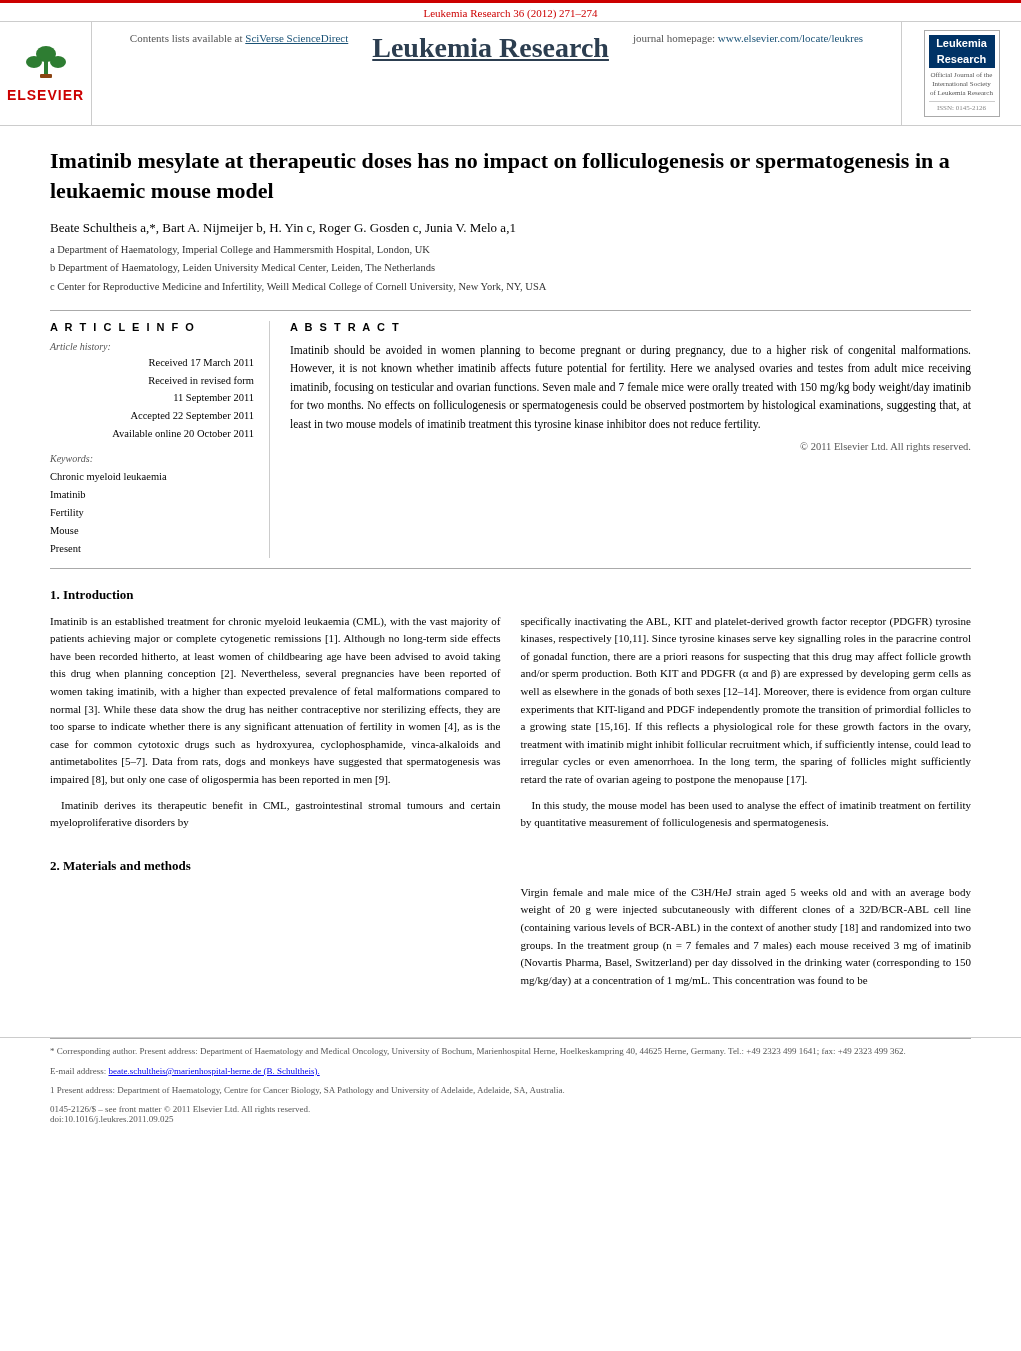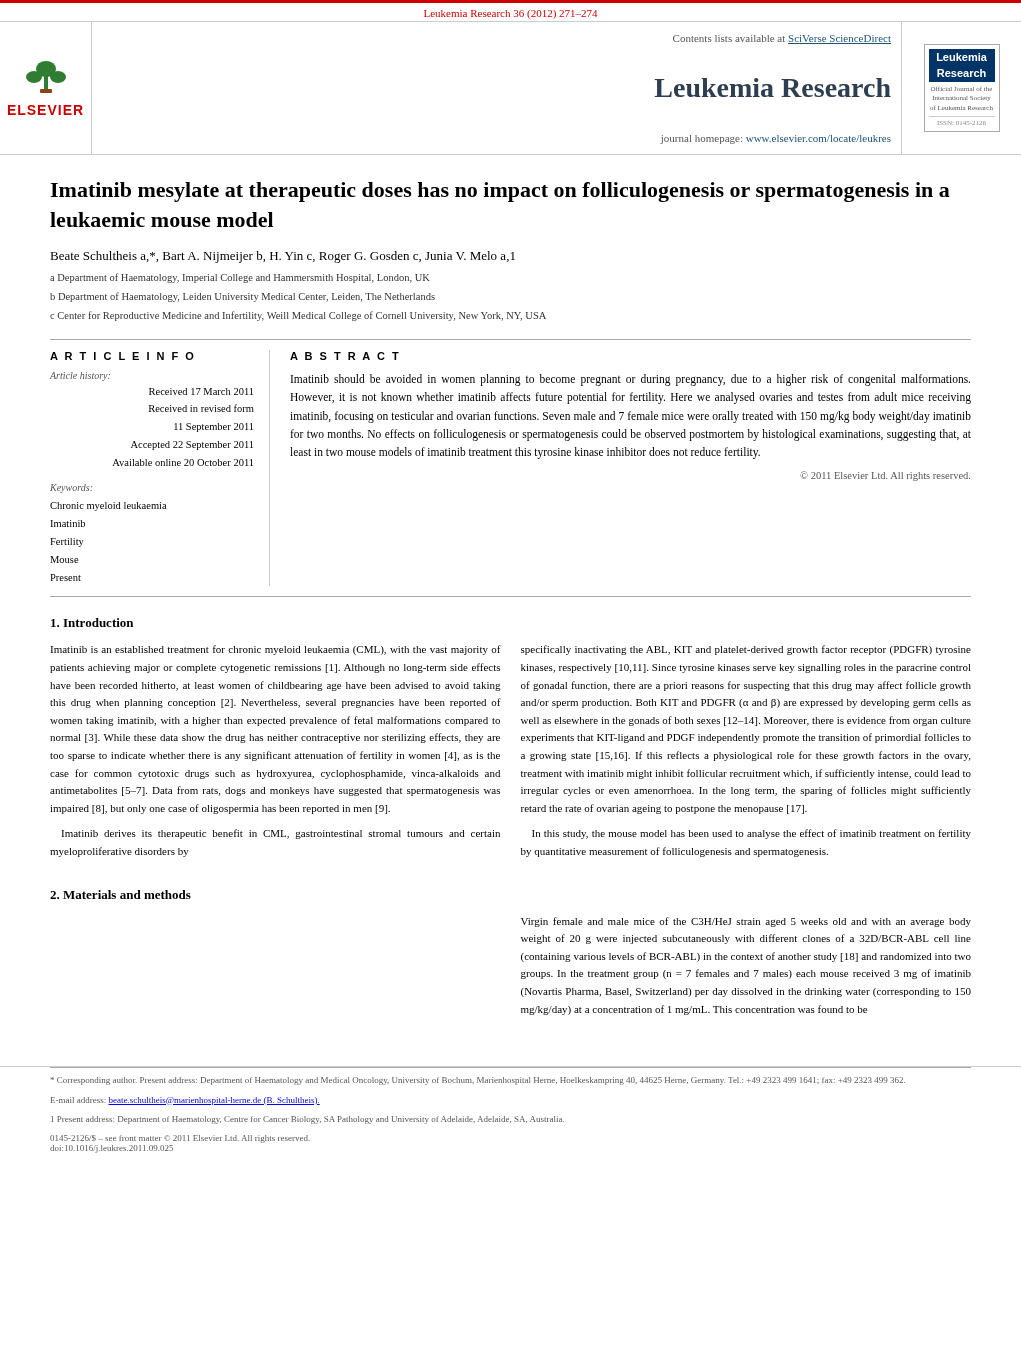--- a/index.html
+++ b/index.html
@@ -56,37 +56,38 @@
       font-size: 14px;
       font-weight: bold;
       color: #c00;
       letter-spacing: 1px;
       margin-top: 3px;
       font-family: Arial, sans-serif;
     }
     .header-center {
       flex: 1;
       display: flex;
-      flex-direction: column;
-      align-items: flex-end;
+      flex-direction: row;
+      align-items: flex-start;
       justify-content: center;
       padding: 10px;
       gap: 24px;
     }
     .sciverse-line {
       font-size: 11px;
       color: #555;
       margin-bottom: 4px;
     }
     .journal-title {
       font-size: 28px;
       font-weight: bold;
       color: #2c3e50;
       font-family: 'Times New Roman', serif;
       margin-bottom: 4px;
+      text-decoration: underline;
     }
     .journal-homepage {
       font-size: 11px;
       color: #555;
     }
     .journal-homepage a {
       color: #1a5276;
       text-decoration: none;
     }
     .header-right {

